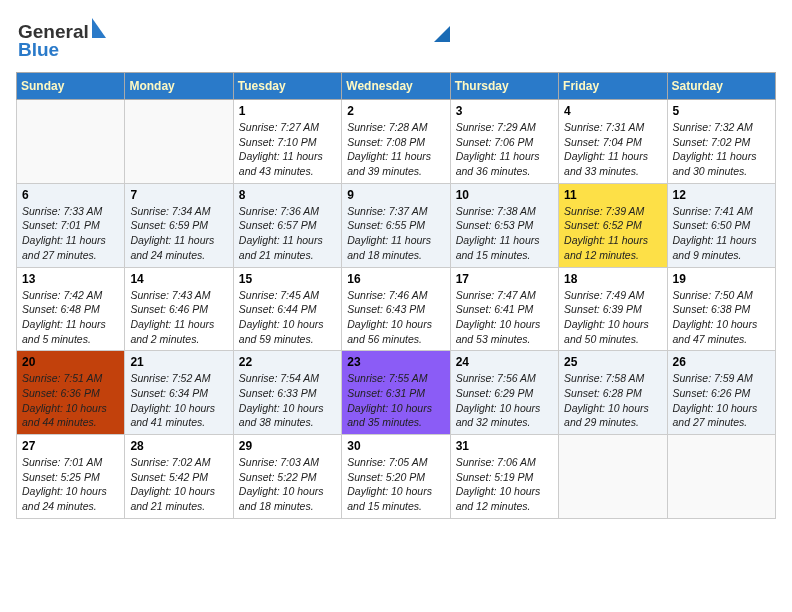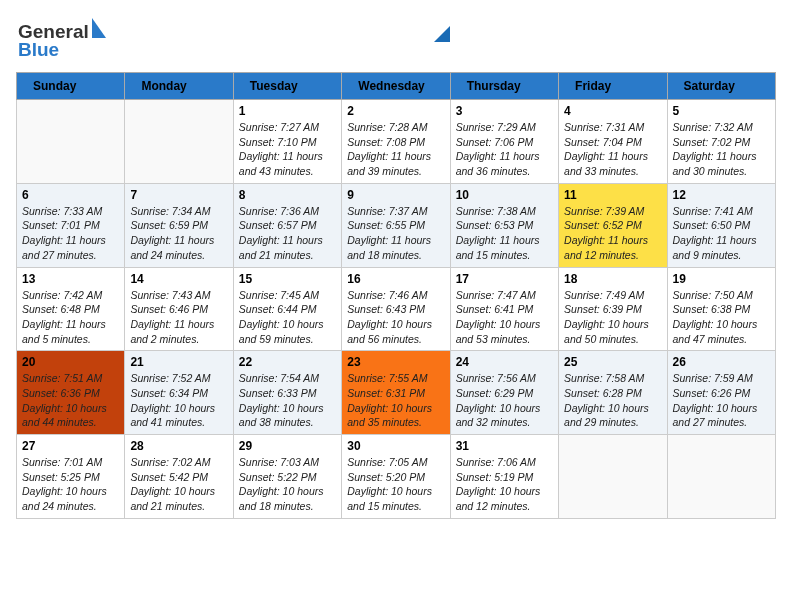--- a/index.html
+++ b/index.html
@@ -37,22 +37,22 @@
       font-size: 16px;
       color: #333;
     }
     .calendar {
       width: 100%;
       border-collapse: collapse;
       font-size: 11px;
     }
     .calendar th {
       background-color: #2a7ac9;
-      color: #000000;
-      padding: 6px 16px;
+      color: #fef9c3;
+      padding: 6px 4px;
       text-align: left;
       font-size: 12px;
       border: 1px solid #aaa;
     }
     .calendar td {
       border: 1px solid #ccc;
       vertical-align: top;
       padding: 4px 5px;
       min-height: 70px;
       width: 14.28%;
@@ -258,21 +258,21 @@
             <div class="cell-text" style="white-space: pre-line;">Sunrise: 7:52 AM
 Sunset: 6:34 PM
 Daylight: 10 hours and 41 minutes.</div>
           </td>
           <td style="background: rgb(238, 243, 248);">
             <span class="day-num">22</span>
             <div class="cell-text" style="white-space: pre-line;">Sunrise: 7:54 AM
 Sunset: 6:33 PM
 Daylight: 10 hours and 38 minutes.</div>
           </td>
-          <td style="background: #f97316;">
+          <td style="background: #8b5cf6;">
             <span class="day-num">23</span>
             <div class="cell-text" style="white-space: pre-line;">Sunrise: 7:55 AM
 Sunset: 6:31 PM
 Daylight: 10 hours and 35 minutes.</div>
           </td>
           <td style="background: rgb(238, 243, 248);">
             <span class="day-num">24</span>
             <div class="cell-text" style="white-space: pre-line;">Sunrise: 7:56 AM
 Sunset: 6:29 PM
 Daylight: 10 hours and 32 minutes.</div>

